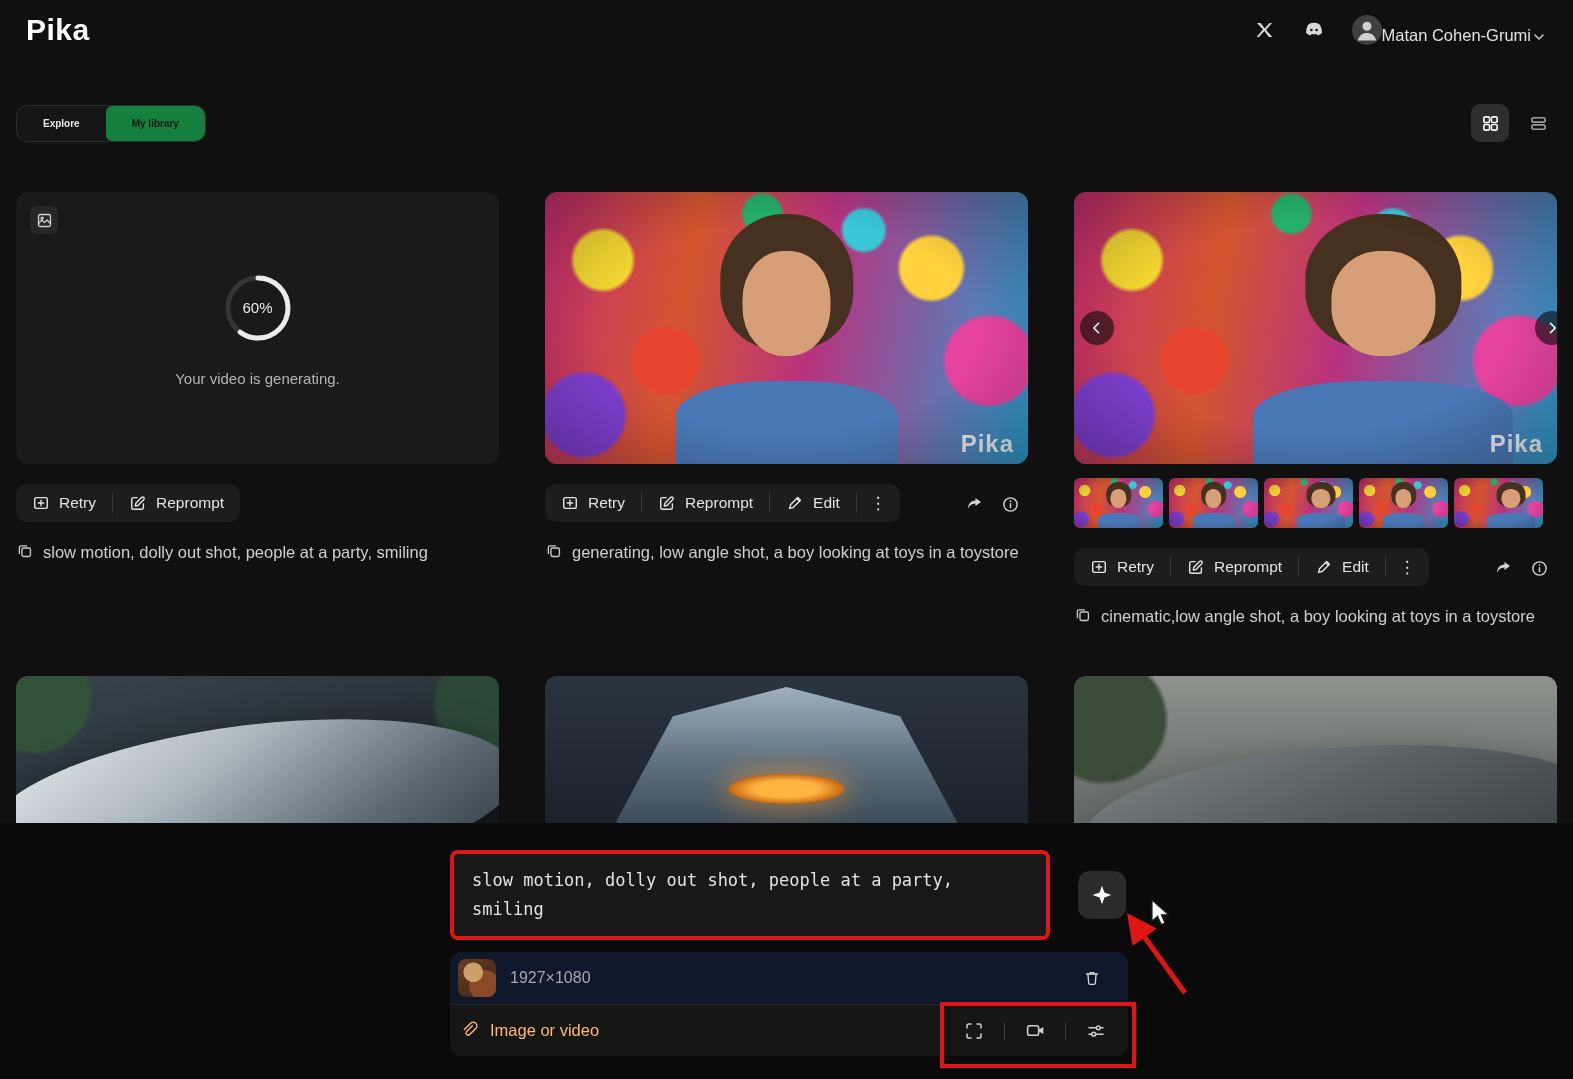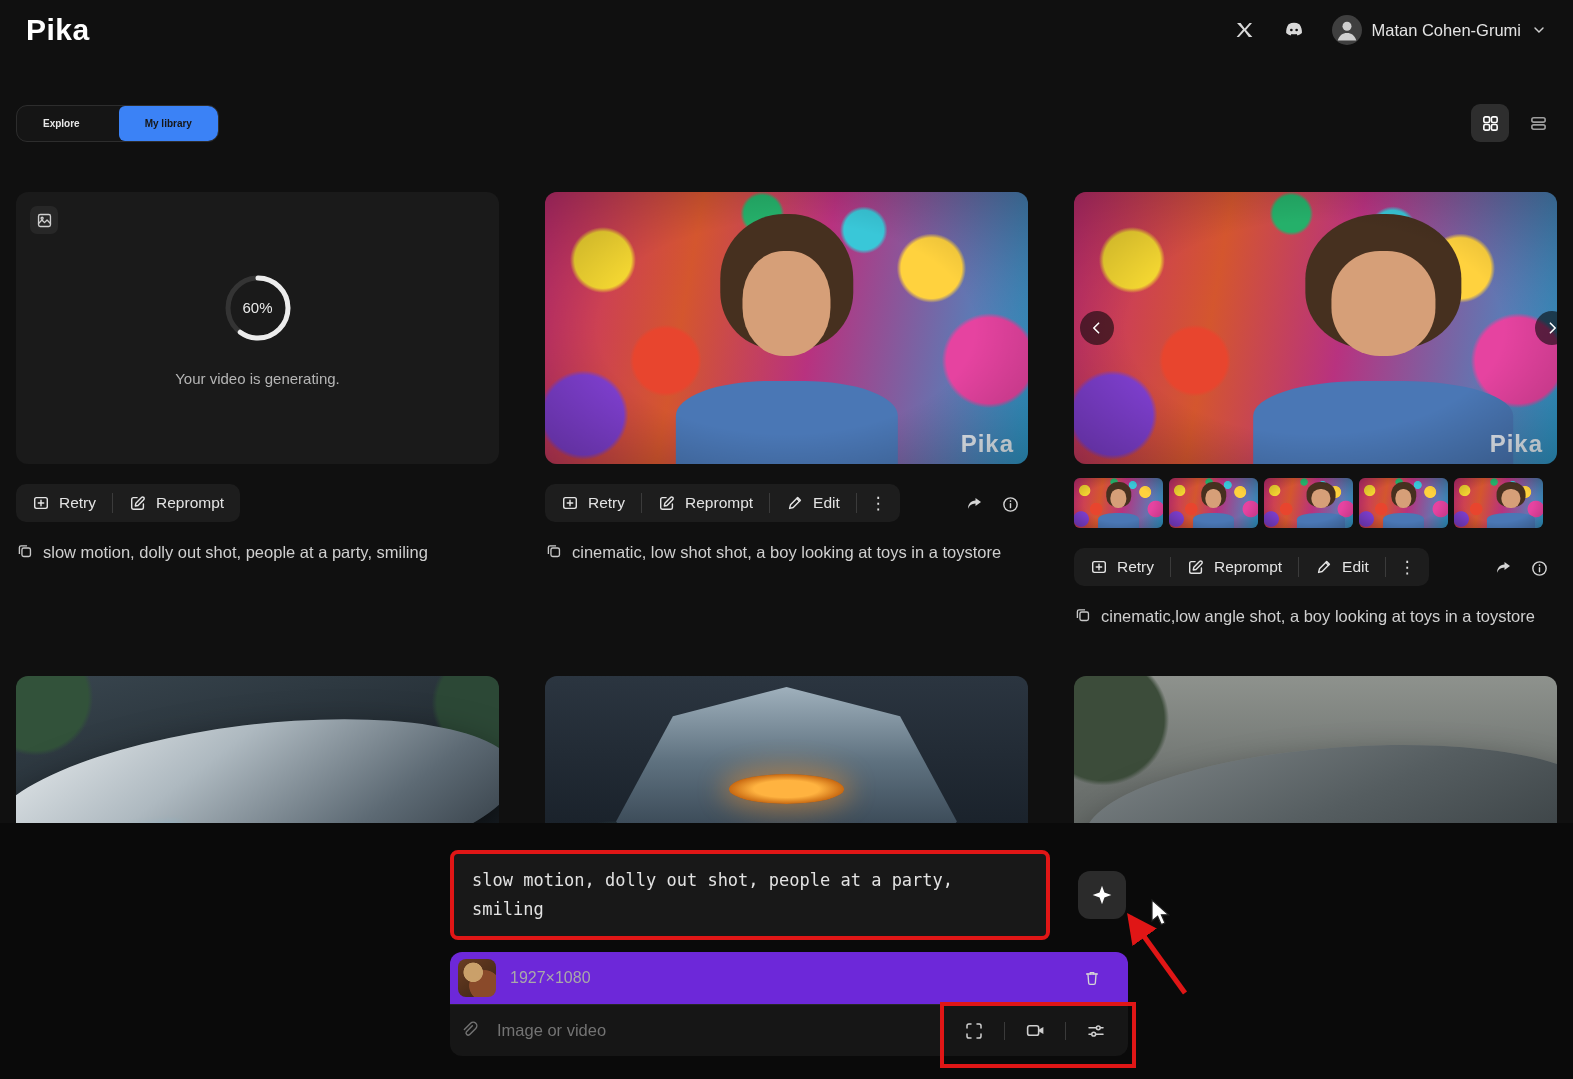--- a/index.html
+++ b/index.html
@@ -10,30 +10,30 @@
     font-family:"Liberation Sans", sans-serif;
     --red:#e01616;
   }
   svg { display:block; }
 
   
   header { height:60px; display:flex; align-items:center; justify-content:space-between; padding:0 26px; }
   .logo { font-size:30px; font-weight:700; letter-spacing:.5px; color:#fff; cursor:pointer; }
   .header-right { display:flex; align-items:center; gap:26px; color:#d6d6d6; }
   .hicon { width:24px; height:24px; display:flex; align-items:center; justify-content:center; color:#d9d9d9; cursor:pointer; }
-  .account { display:flex; align-items:center; gap:10px; cursor:pointer; }
+  .account { display:flex; align-items:flex-end; cursor:pointer; }
   .avatar { width:30px; height:30px; border-radius:50%; background:#3f3f3f; display:flex; align-items:center; justify-content:center; overflow:hidden; }
   .account-name { font-size:16.5px; color:#e3e3e3; }
   .chev { color:#cfcfcf; }
 
   
   .toolbar { margin-top:44px; padding:0 16px; display:flex; justify-content:space-between; align-items:center; }
   .tabs { display:flex; background:#151515; border:1px solid #2d2d2d; border-radius:11px; overflow:hidden; }
   .tab { padding:12px 26px; font-size:10px; font-weight:600; color:#e8e8e8; background:transparent; border:none; font-family:inherit; cursor:pointer; }
-  .tab.active { background:#3b82f6; color:#161616; border-radius:6px;margin-left:13px; }
+  .tab.active { background:#15803d; color:#161616; border-radius:6px; }
   .views { display:flex; gap:10px; }
   .view { width:38px; height:38px; border-radius:9px; display:flex; align-items:center; justify-content:center; background:transparent; color:#9d9d9d; border:none; cursor:pointer; }
   .view.active { background:#2e2e2e; color:#fff; }
 
   
   .grid-main { display:grid; grid-template-columns:repeat(3,1fr); column-gap:46px; row-gap:48px; padding:0 16px; margin-top:50px; }
   .media { height:272px; border-radius:12px; position:relative; overflow:hidden; background:#181818; cursor:pointer; }
   .watermark { position:absolute; right:14px; bottom:6px; font-size:24px; font-weight:700; letter-spacing:1px; color:rgba(255,255,255,.88); }
 
   
@@ -107,28 +107,28 @@
   .prompt-text { overflow-wrap:anywhere; }
 
   
   .bottom-overlay { position:absolute; left:0; top:823px; width:1573px; height:256px; background:#0a0a0a; }
   .composer { position:absolute; left:450px; top:27px; width:678px; }
   .compose-top { display:flex; align-items:center; gap:28px; }
   .prompt-box { width:600px; min-height:86px; border:4px solid var(--red); border-radius:8px; background:#181818;
       padding:12px 18px; font-family:"DejaVu Sans Mono", monospace; font-size:17px; line-height:29px; color:#e2e2e2;
       overflow-wrap:anywhere; cursor:text; }
   .sparkle-btn { width:48px; height:48px; border-radius:12px; background:#2b2b2b; border:none; display:flex; align-items:center; justify-content:center; cursor:pointer; }
-  .media-row { margin-top:12px; height:52px; display:flex; align-items:center; gap:14px; background:#6d28d9; border-radius:12px 12px 0 0; padding:0 18px 0 8px; }
+  .media-row { margin-top:12px; height:52px; display:flex; align-items:center; gap:14px; background:#0f172a; border-radius:12px 12px 0 0; padding:0 18px 0 8px; }
   .mini-thumb { width:38px; height:38px; border-radius:8px; overflow:hidden; flex:0 0 auto;
       background: radial-gradient(circle at 40% 35%, #caa06a 0 28%, transparent 30%),
                   radial-gradient(circle at 70% 70%, #8a4a2a 0 40%, transparent 42%),
                   linear-gradient(140deg,#6b3d22,#3a2414); }
   .res-label { color:#a9a9a9; font-size:16px; flex:1; }
   .attach-row { height:52px; display:flex; align-items:center; background:#161616; border-top:1px solid #262626; border-radius:0 0 12px 12px; padding:0 2px 0 10px; color:#9f9f9f; }
-  .attach-left { display:flex; align-items:center; gap:18px; font-size:16.5px; color:#737373; background:none; border:none; font-family:inherit; cursor:pointer; }
+  .attach-left { display:flex; align-items:center; gap:11px; font-size:16.5px; color:#fdba74; background:none; border:none; font-family:inherit; cursor:pointer; }
   .tool-btns { display:flex; align-items:center; }
   .tool-btn { width:60px; height:38px; display:flex; align-items:center; justify-content:center; color:#cfcfcf; background:none; border:none; cursor:pointer; }
   .tool-sep { width:1px; height:18px; background:#3a3a3a; }
 
   
   .anno-rect-tools { position:absolute; left:490px; top:152px; width:196px; height:66px; border:4px solid var(--red); pointer-events:none; }
   .anno-layer { position:absolute; inset:0; pointer-events:none; }
   .cursor { position:absolute; left:703px; top:78px; pointer-events:none; }
 </style>
 </head>
@@ -292,21 +292,21 @@
             </svg>
         </button>
       </div>
       <div class="prompt-row">
         <span class="copy">
           <svg width="17" height="17" viewBox="0 0 20 20" fill="none" stroke="currentColor" stroke-width="1.6" stroke-linejoin="round">
               <rect x="7" y="7" width="10" height="10" rx="2"></rect>
               <path d="M13 4.5H6A2 2 0 0 0 4 6.5V14"></path>
             </svg>
         </span>
-        <span class="prompt-text">cinematic, low shot shot, a boy looking at toys in a toystore</span>
+        <span class="prompt-text">generating, low angle shot, a boy looking at toys in a toystore</span>
       </div>
     </section>
 
     <section>
       <div class="media toystore pos-right">
         <div class="boy">
           <span class="hair"></span>
             <span class="face"></span>
             <span class="shirt"></span>
         </div>

